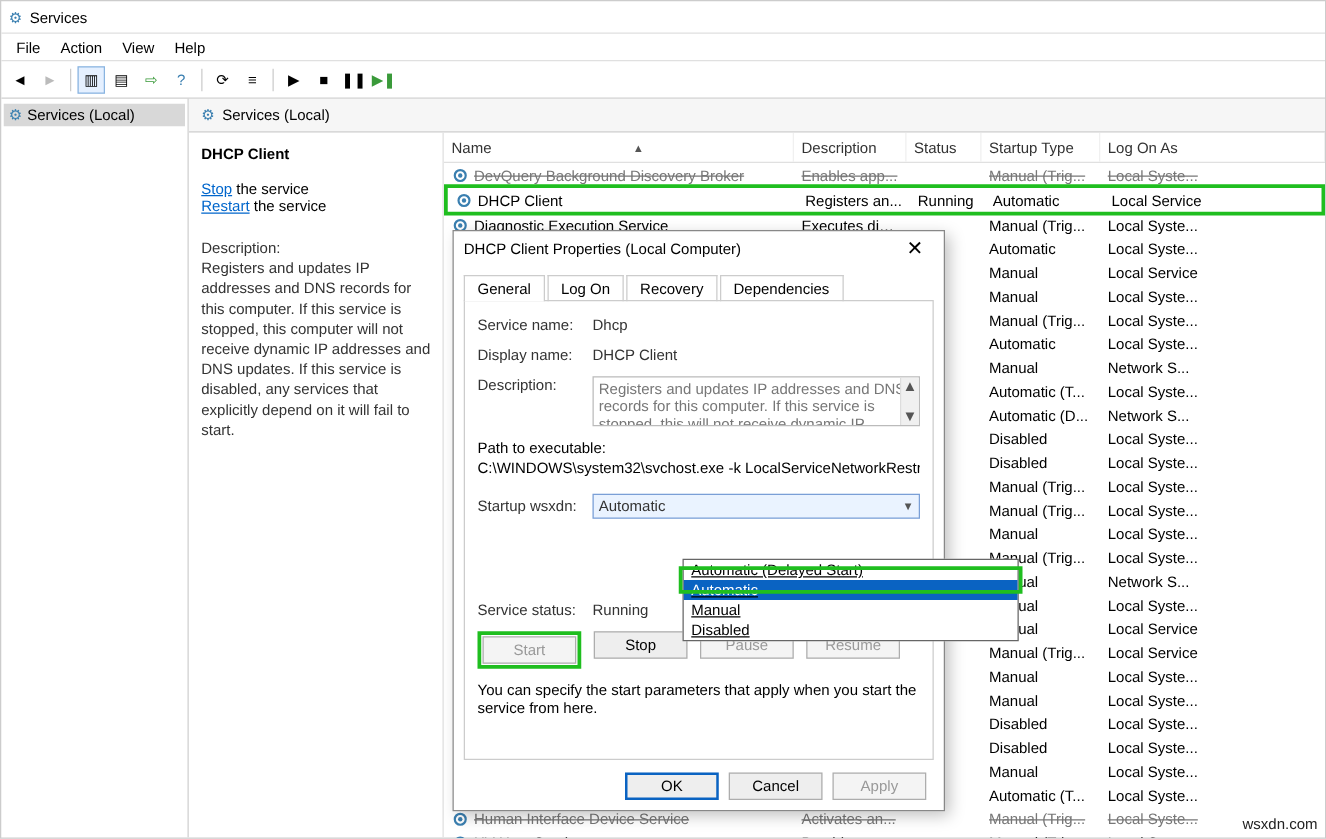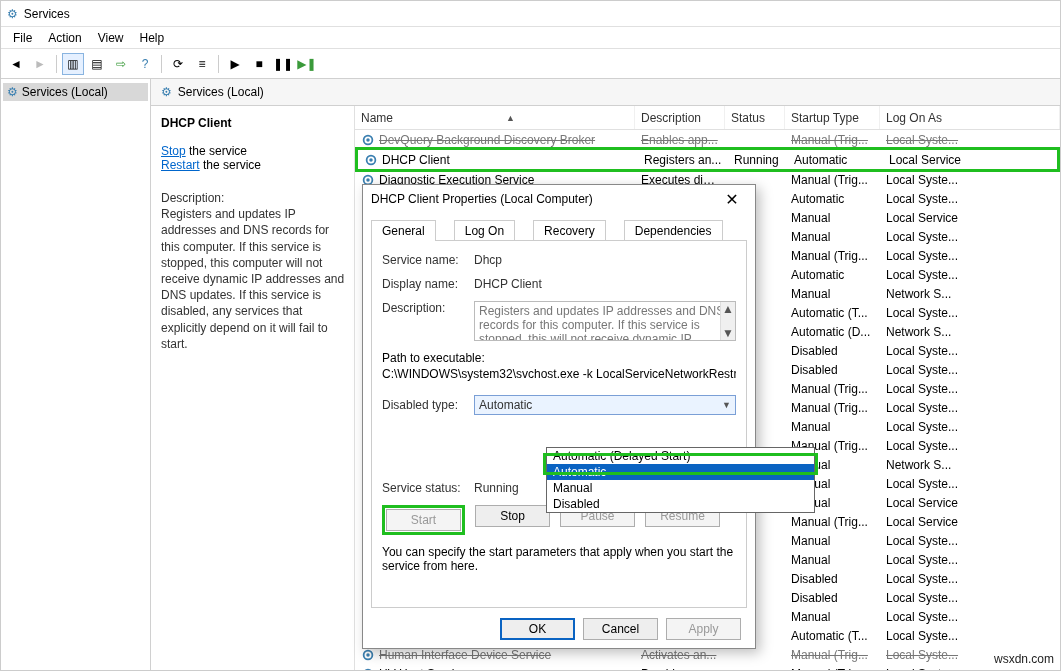--- a/index.html
+++ b/index.html
@@ -31,31 +31,31 @@
 .col-start { width: 95px; }
 .col-log { flex: 1; }
 .svc-row { display: flex; height: 19px; align-items: center; white-space: nowrap; overflow: hidden; }
 .svc-row .col { padding: 0 6px; overflow: hidden; text-overflow: ellipsis; }
 .svc-row .col-name { display: flex; align-items: center; gap: 4px; }
 .gear { width: 14px; height: 14px; flex-shrink: 0; }
 .hl-row { border: 3px solid #1fbe1f; margin: -2px 0; position: relative; z-index: 2; }
 .dialog { position: absolute; left: 361px; top: 183px; width: 394px; height: 465px; background: #fff; border: 1px solid #888; box-shadow: 4px 4px 12px rgba(0,0,0,.25); z-index: 10; }
 .dlg-title { height: 28px; display: flex; align-items: center; justify-content: space-between; padding: 0 8px; }
 .dlg-close { width: 30px; text-align: center; font-size: 16px; }
-.tabstrip { display: flex; padding: 6px 8px 0 8px; gap: 18px; }
+.tabstrip { display: flex; padding: 6px 8px 0 8px; gap: 2px; }
 .tab { padding: 3px 10px; border: 1px solid #ccc; border-bottom: none; background: #fff; position: relative; top: 1px; }
 .tab.active { background: #fff; z-index: 2; }
 .tab-body { border: 1px solid #ccc; margin: 0 8px; padding: 12px 10px; height: 368px; position: relative; }
 .form-row { display: flex; margin-bottom: 10px; align-items: flex-start; }
 .form-row .lbl { width: 92px; color: #333; }
 .form-row .val { flex: 1; color: #333; }
 .desc-box { width: 100%; height: 40px; border: 1px solid #bbb; padding: 2px 4px; font-size: 11px; color: #777; overflow: hidden; position: relative; }
 .desc-box .scroll { position:absolute; right:0; top:0; bottom:0; width:15px; background:#f0f0f0; border-left:1px solid #ddd; display:flex; flex-direction:column; justify-content:space-between; align-items:center; font-size:9px; color:#555;}
 .combo { width: 100%; height: 20px; border: 1px solid #7a9fd6; background: #eaf3ff; padding: 0 4px; display: flex; align-items: center; justify-content: space-between; }
-.dropdown { position: absolute; left: 174px; top: 206px; width: 269px; background: #fff; border: 1px solid #666; z-index: 20; }
+.dropdown { position: absolute; left: 174px; top: 206px; width: 269px; background: #fff; border: 1px solid #666; z-index: 20; text-decoration: underline; }
 .dropdown .opt { padding: 1px 6px; font-size: 12px; }
 .dropdown .opt.sel { background: #0a63c2; color: #fff; }
 .dd-highlight { border: 3px solid #1fbe1f; position: absolute; left: 171px; top: 212px; width: 275px; height: 22px; z-index: 25; pointer-events:none; }
 .btn { width: 75px; height: 22px; border: 1px solid #adadad; background: #eee; display: inline-flex; align-items: center; justify-content: center; cursor: default; }
 .btn.disabled { color: #999; background: #f4f4f4; }
 .btn.primary { border: 2px solid #0a63c2; }
 .btn-row { display: flex; gap: 10px; margin-top: 6px; }
 .start-hl { border: 3px solid #1fbe1f; padding:1px; display:inline-block; }
 .dlg-buttons { position: absolute; bottom: 8px; right: 14px; display: flex; gap: 8px; align-items: flex-end; }
 .input { height: 20px; border: 1px solid #ccc; padding: 0 4px; color:#888; }
@@ -550,21 +550,21 @@
             <div class="scroll">
                 <span>▲</span>
                 <span>▼</span>
               </div>
           </div>
         </div>
       </div>
       <div style="margin-bottom:2px">Path to executable:</div>
       <div style="margin-bottom:14px; white-space:nowrap; overflow:hidden">C:\WINDOWS\system32\svchost.exe -k LocalServiceNetworkRestricted -p</div>
       <div class="form-row" style="align-items:center">
-        <div class="lbl">Disabled type:</div>
+        <div class="lbl">Startup wsxdn:</div>
         <div class="val">
           <div class="combo">
             <span>Automatic</span>
             <span class="smallcaret">▼</span>
           </div>
         </div>
       </div>
 
       <div class="dropdown">
         <div class="opt">Automatic (Delayed Start)</div>

